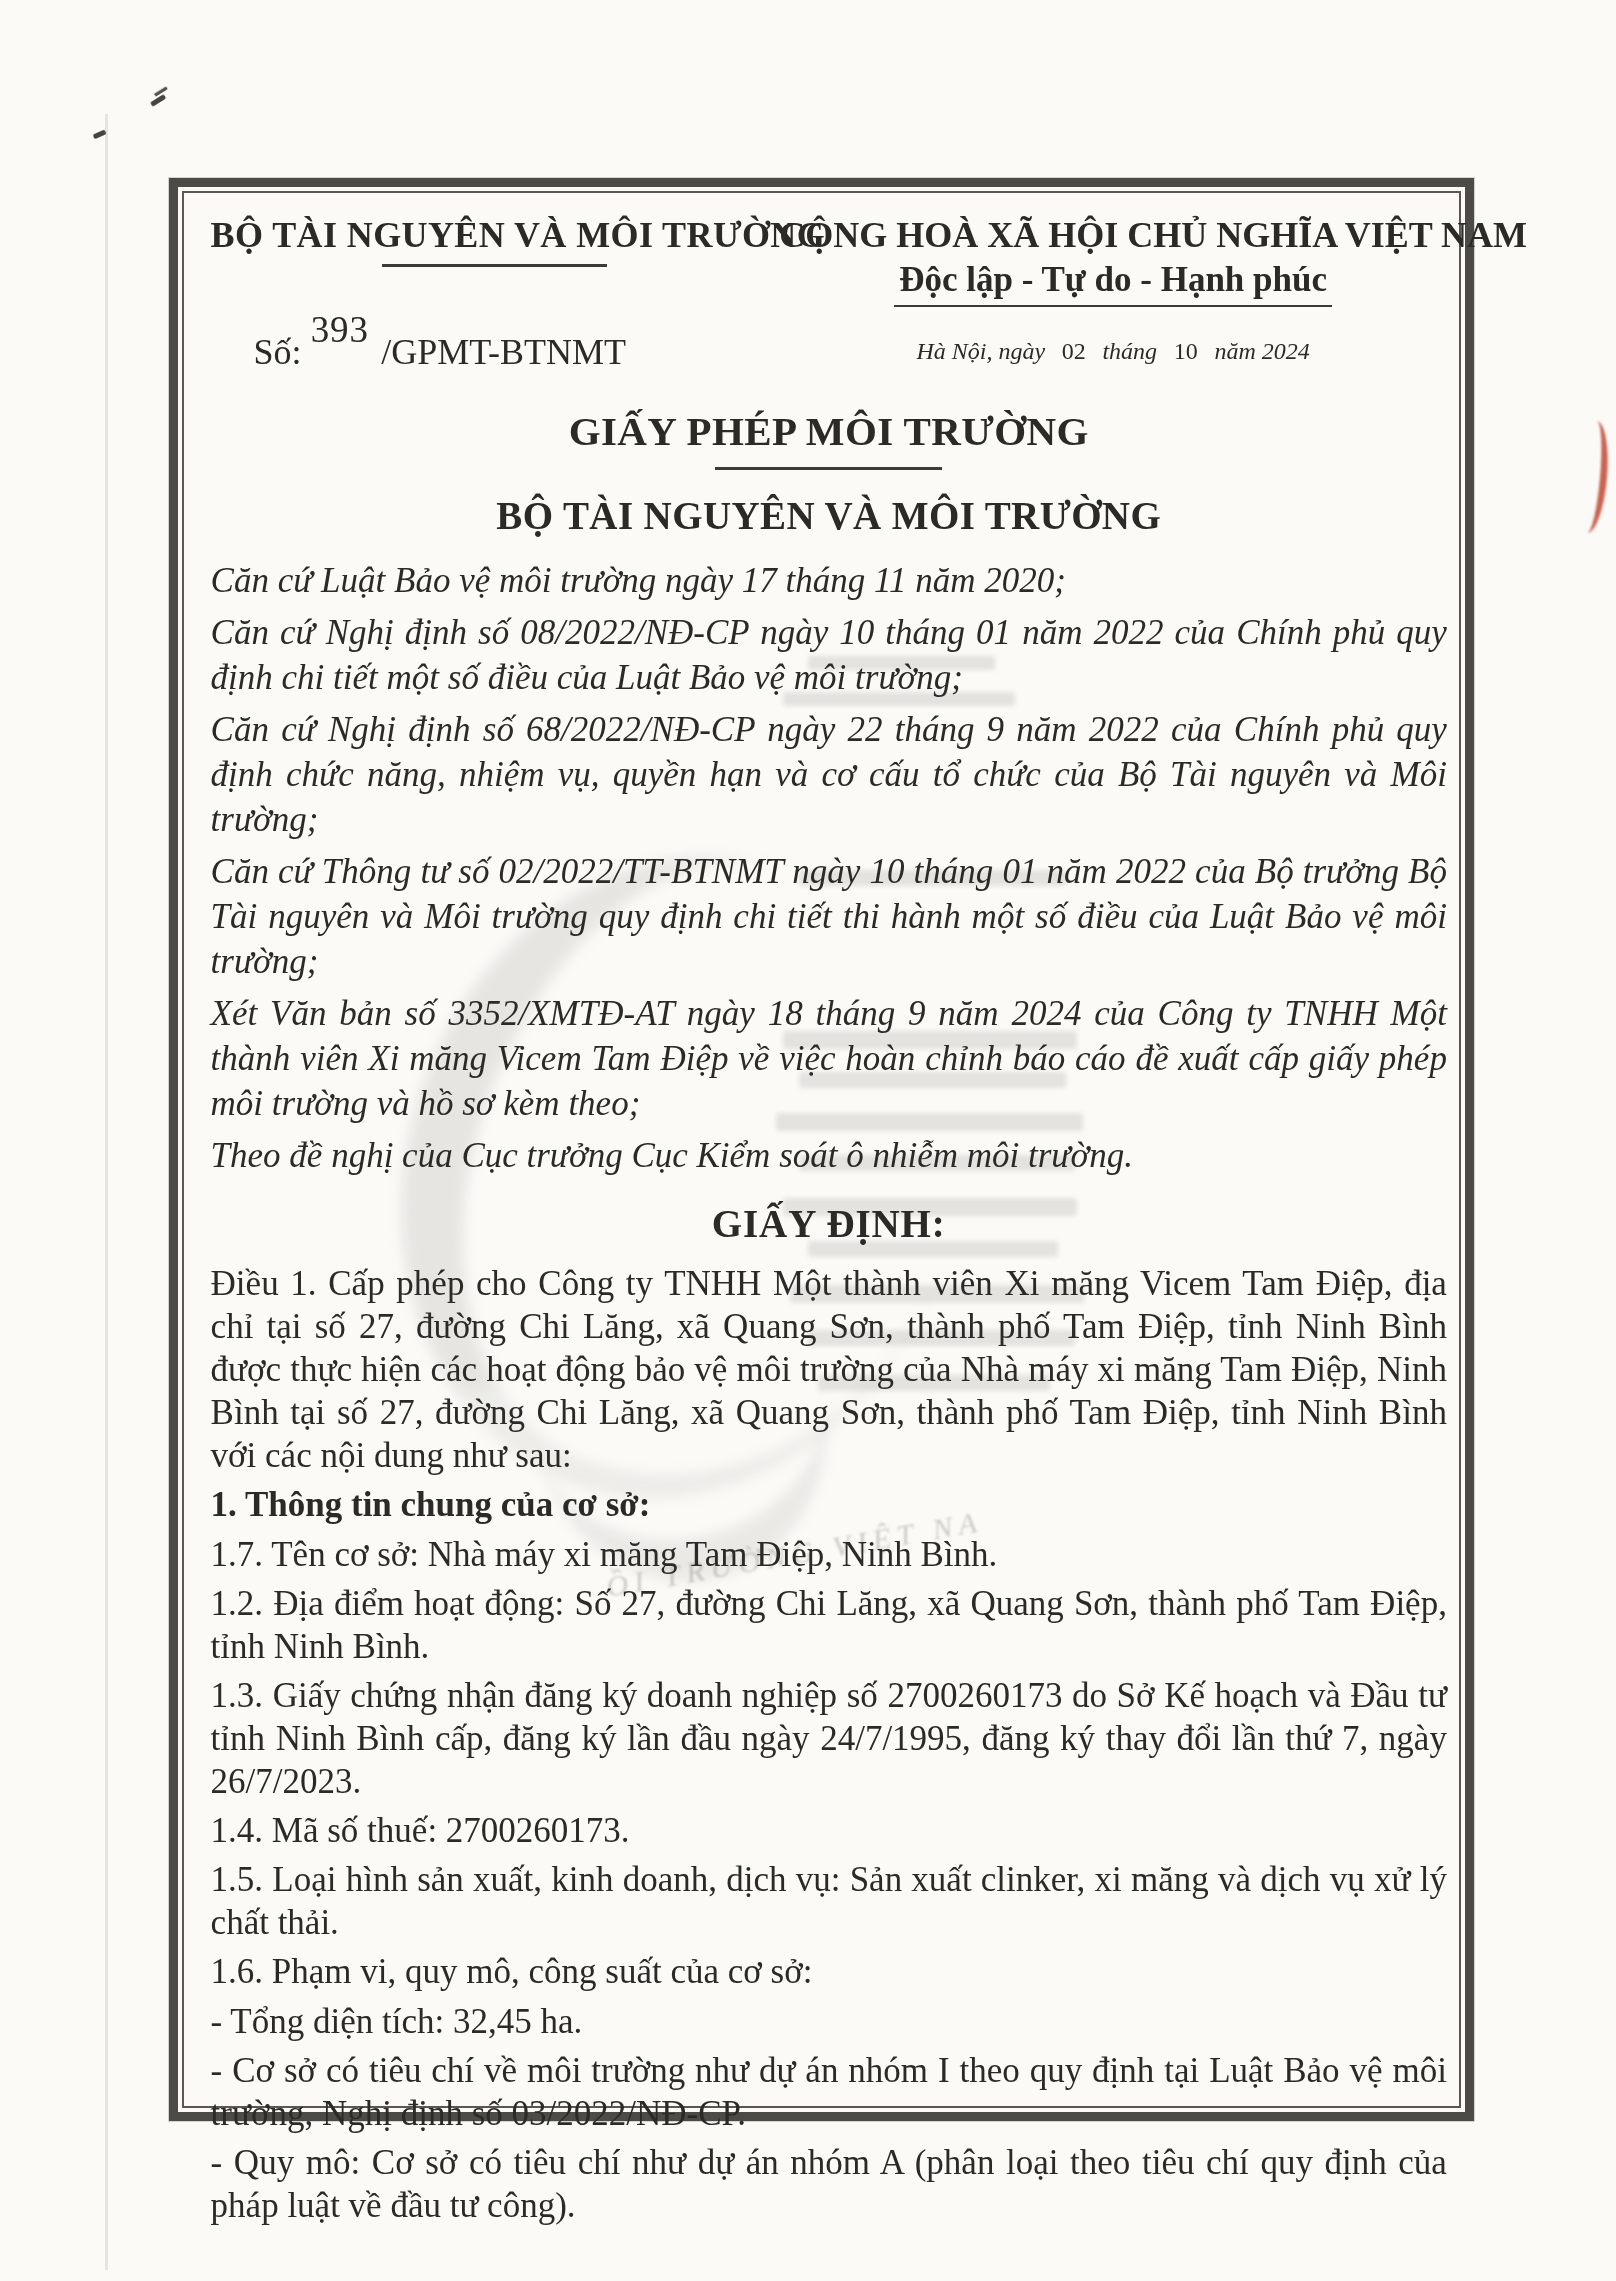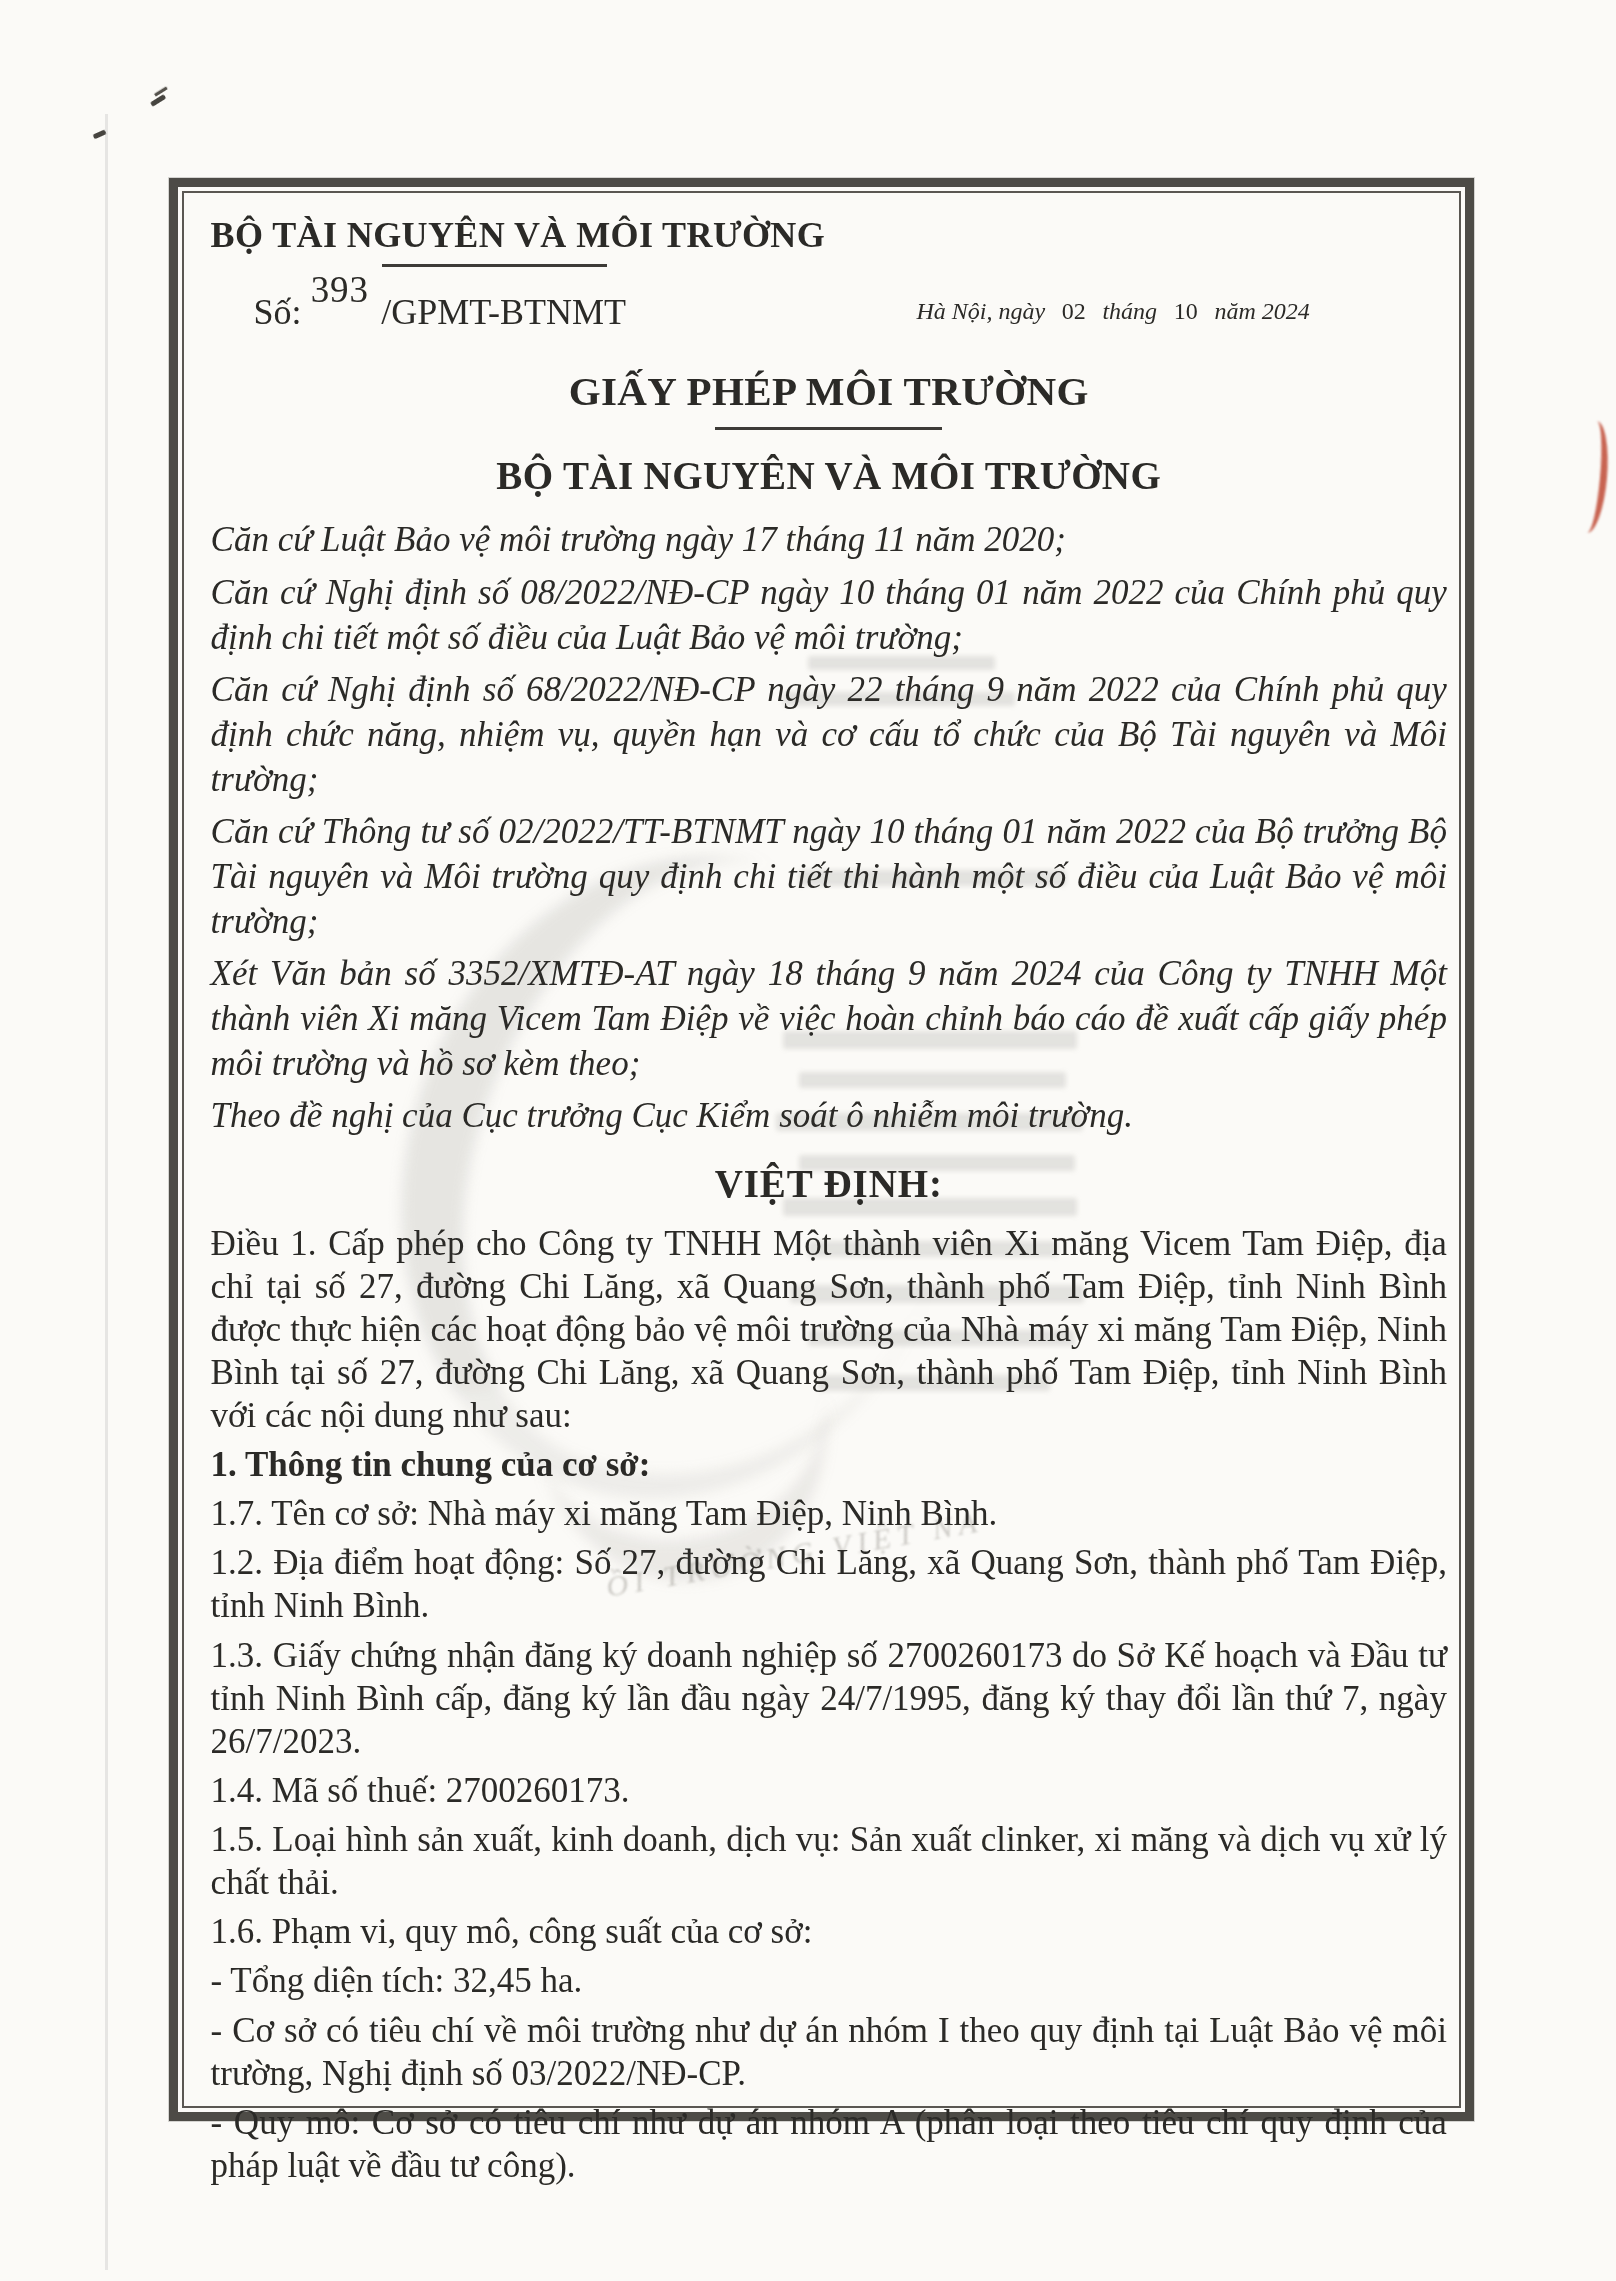--- a/index.html
+++ b/index.html
@@ -146,20 +146,24 @@
         <div class="wm-arc">ỒI TRƯỜNG VIỆT NA</div>
       </div>
 
       <div class="content">
 
         <div class="header-row">
           <div class="header-left">
             <div class="issuer">BỘ TÀI NGUYÊN VÀ MÔI TRƯỜNG</div>
             <div class="issuer-underline"></div>
           </div>
+          <div class="header-right">
+            <div class="republic">CỘNG HOÀ XÃ HỘI CHỦ NGHĨA VIỆT NAM</div>
+            <div class="motto">Độc lập - Tự do - Hạnh phúc</div>
+          </div>
         </div>
 
         <div class="num-date-row">
           <div class="doc-number">
             <span>Số:</span><span class="num-value">393</span><span>/GPMT-BTNMT</span>
           </div>
           <div class="place-date">
             <span class="it">Hà Nội, ngày</span>
             <span class="filled">02</span>
             <span class="it">tháng</span>
@@ -174,21 +178,21 @@
 
         <div class="preamble">
           <p class="it">Căn cứ Luật Bảo vệ môi trường ngày 17 tháng 11 năm 2020;</p>
           <p class="it">Căn cứ Nghị định số 08/2022/NĐ-CP ngày 10 tháng 01 năm 2022 của Chính phủ quy định chi tiết một số điều của Luật Bảo vệ môi trường;</p>
           <p class="it">Căn cứ Nghị định số 68/2022/NĐ-CP ngày 22 tháng 9 năm 2022 của Chính phủ quy định chức năng, nhiệm vụ, quyền hạn và cơ cấu tổ chức của Bộ Tài nguyên và Môi trường;</p>
           <p class="it">Căn cứ Thông tư số 02/2022/TT-BTNMT ngày 10 tháng 01 năm 2022 của Bộ trưởng Bộ Tài nguyên và Môi trường quy định chi tiết thi hành một số điều của Luật Bảo vệ môi trường;</p>
           <p class="it">Xét Văn bản số 3352/XMTĐ-AT ngày 18 tháng 9 năm 2024 của Công ty TNHH Một thành viên Xi măng Vicem Tam Điệp về việc hoàn chỉnh báo cáo đề xuất cấp giấy phép môi trường và hồ sơ kèm theo;</p>
           <p class="it">Theo đề nghị của Cục trưởng Cục Kiểm soát ô nhiễm môi trường.</p>
         </div>
 
-        <div class="decision">VIỆT ĐỊNH:</div>
+        <div class="decision">GIẤY ĐỊNH:</div>
 
         <p class="article"><b>Điều 1.</b><span> Cấp phép cho Công ty TNHH Một thành viên Xi măng Vicem Tam Điệp, địa chỉ tại số 27, đường Chi Lăng, xã Quang Sơn, thành phố Tam Điệp, tỉnh Ninh Bình được thực hiện các hoạt động bảo vệ môi trường của Nhà máy xi măng Tam Điệp, Ninh Bình tại số 27, đường Chi Lăng, xã Quang Sơn, thành phố Tam Điệp, tỉnh Ninh Bình với các nội dung như sau:</span></p>
 
         <p class="sec-heading">1. Thông tin chung của cơ sở:</p>
 
         <p>1.7. Tên cơ sở: Nhà máy xi măng Tam Điệp, Ninh Bình.</p>
         <p>1.2. Địa điểm hoạt động: Số 27, đường Chi Lăng, xã Quang Sơn, thành phố Tam Điệp, tỉnh Ninh Bình.</p>
         <p>1.3. Giấy chứng nhận đăng ký doanh nghiệp số 2700260173 do Sở Kế hoạch và Đầu tư tỉnh Ninh Bình cấp, đăng ký lần đầu ngày 24/7/1995, đăng ký thay đổi lần thứ 7, ngày 26/7/2023.</p>
         <p>1.4. Mã số thuế: 2700260173.</p>
         <p>1.5. Loại hình sản xuất, kinh doanh, dịch vụ: Sản xuất clinker, xi măng và dịch vụ xử lý chất thải.</p>

